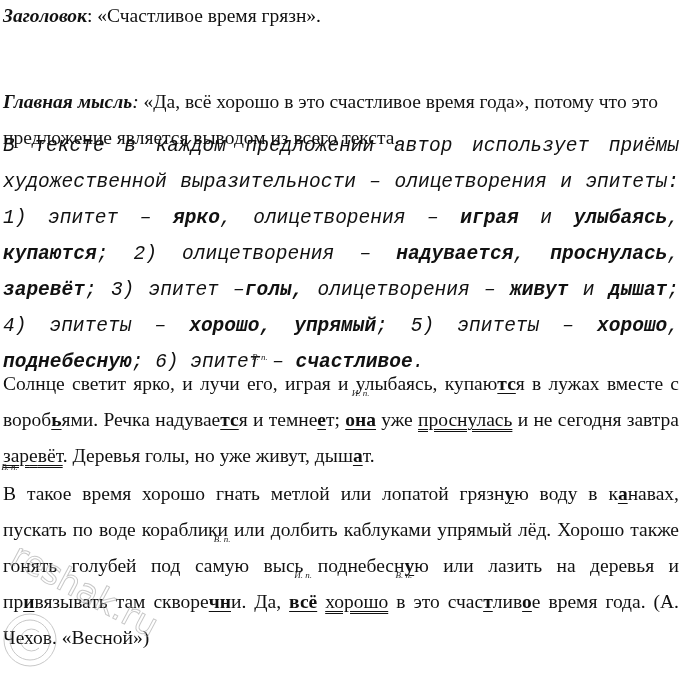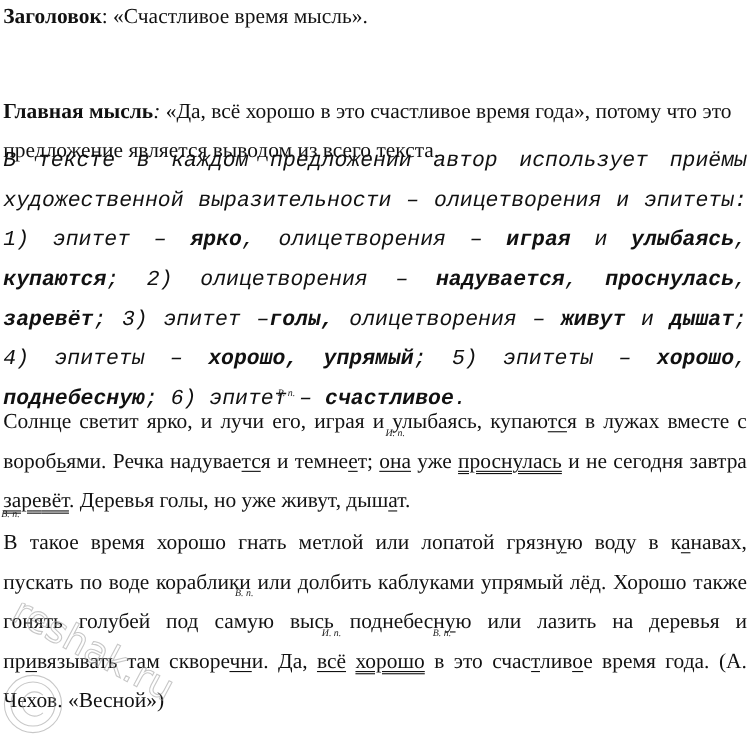--- a/index.html
+++ b/index.html
@@ -4,24 +4,24 @@
 <style>
   html, body { margin: 0; padding: 0; background: #ffffff; }
   body {
     width: 681px; height: 676px; overflow: hidden; position: relative;
     font-family: "Liberation Serif", "DejaVu Serif", serif;
     color: #111111;
   }
   .page { position: absolute; left: 3px; top: 0; width: 676px; }
   .p { font-size: 19.5px; line-height: 36px; margin: 0; }
   .just { text-align: justify; text-align-last: left; }
-  .bi { font-weight: bold; }
+  .bi { font-weight: bold; font-style: italic; }
   .i { font-style: italic; }
   .b { font-weight: bold; }
-  .u1 { text-decoration: underline; text-underline-offset: 3px; text-decoration-thickness: 1.2px; }
+  .u1 { text-decoration: underline; text-underline-offset: 3px; text-decoration-thickness: 1.2px; font-weight: bold; }
   .u2 { text-decoration: underline double; text-underline-offset: 3px; text-decoration-thickness: 1px; }
   .ann { position: relative; display: inline-block; }
   .ann .tag {
     position: absolute; left: 50%; transform: translateX(-50%);
     top: -13px; font-size: 9px; line-height: 9px; white-space: nowrap; color: #222; font-style: italic;
   }
   #head { position: absolute; top: -2px; }
   #main { position: absolute; top: 46px; margin-top: 38px; }
   #analysis { position: absolute; top: 128px; font-family: Liberation Mono, monospace; }
   #text1 { position: absolute; top: 366px; }
@@ -29,21 +29,21 @@
   .watermark {
     position: absolute; left: -8px; top: 548px; width: 200px; height: 140px;
     pointer-events: none; opacity: 0.55;
   }
 </style>
 </head>
 <body>
 
 <div class="page">
 
-  <p id="head" class="p"><span class="bi">Заголовок</span><span>: </span><span>«Счастливое время мысль».</span></p>
+  <p id="head" class="p"><span class="bi">Заголовок</span><span>: </span><span>«Счастливое время грязн».</span></p>
 
   <p id="main" class="p"><span class="bi">Главная мысль</span><span class="i">: </span><span>«Да, всё хорошо в это счастливое время года», потому что это предложение является выводом из всего текста.</span></p>
 
   <p id="analysis" class="p i just"><span>В тексте в каждом предложении автор использует приёмы художественной выразительности – олицетворения и эпитеты: 1) эпитет – </span><span class="b">ярко</span><span>, олицетворения – </span><span class="b">играя</span><span> и </span><span class="b">улыбаясь</span><span>, </span><span class="b">купаются</span><span>; 2) олицетворения – </span><span class="b">надувается</span><span>, </span><span class="b">проснулась</span><span>, </span><span class="b">заревёт</span><span>; 3) эпитет –</span><span class="b">голы,</span><span> олицетворения – </span><span class="b">живут</span><span> и </span><span class="b">дышат</span><span>; 4) эпитеты – </span><span class="b">хорошо, упрямый</span><span>; 5) эпитеты – </span><span class="b">хорошо</span><span>, </span><span class="b">поднебесную</span><span>; 6) эпитет – </span><span class="b">счастливое</span><span>.</span></p>
 
   <p id="text1" class="p just"><span>Солнце светит ярко, и лучи </span><span class="ann"><span class="tag">Р. п.</span><span>его</span></span><span>, играя и улыбаясь, купаю</span><span class="u1">тс</span><span>я в лужах вместе с вороб</span><span class="u1">ь</span><span>ями. Речка надувае</span><span class="u1">тс</span><span>я и темне</span><span class="u1">е</span><span>т; </span><span class="ann"><span class="tag">И. п.</span><span class="u1">она</span></span><span> уже </span><span class="u2">проснулась</span><span> и не сегодня завтра </span><span class="u2"><span>зар</span><span>е</span><span>вёт</span></span><span>. Деревья голы, но уже живут, дыш</span><span class="u1">а</span><span>т.</span></p>
 
   <p id="text2" class="p just"><span class="ann"><span class="tag">В. п.</span><span>В</span></span><span> такое время хорошо гнать метлой или лопатой грязн</span><span class="u1">у</span><span>ю воду в к</span><span class="u1">а</span><span>навах, пускать по воде кораблики или долбить каблуками упрямый лёд. Хорошо также гонять голубей под </span><span class="ann"><span class="tag">В. п.</span><span>самую</span></span><span> высь поднебесн</span><span class="u1">у</span><span>ю или лазить на деревья и пр</span><span class="u1">и</span><span>вязывать там скворе</span><span class="u1">чн</span><span>и. Да, </span><span class="ann"><span class="tag">И. п.</span><span class="u1">всё</span></span><span> </span><span class="ann"><span class="tag" style="left:auto;right:-24px;transform:none;">В. п.</span><span class="u2">хорошо</span></span><span> в это счас</span><span class="u1">т</span><span>лив</span><span class="u1">о</span><span>е время года. (А. Чехов. «Весной»)</span></p>
 
 </div>

